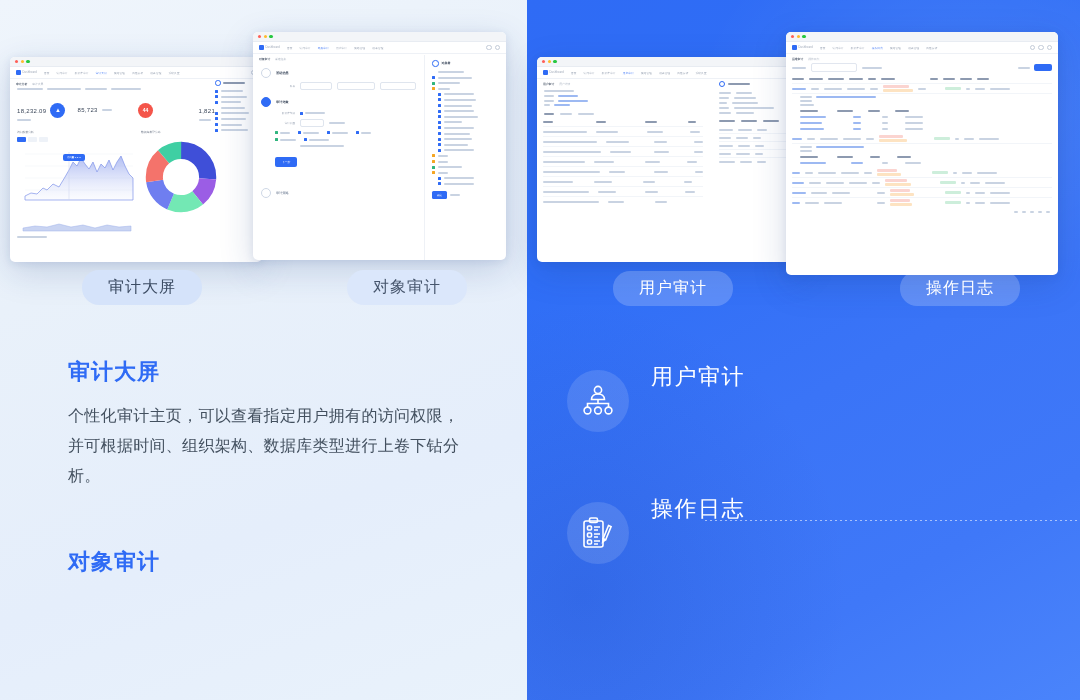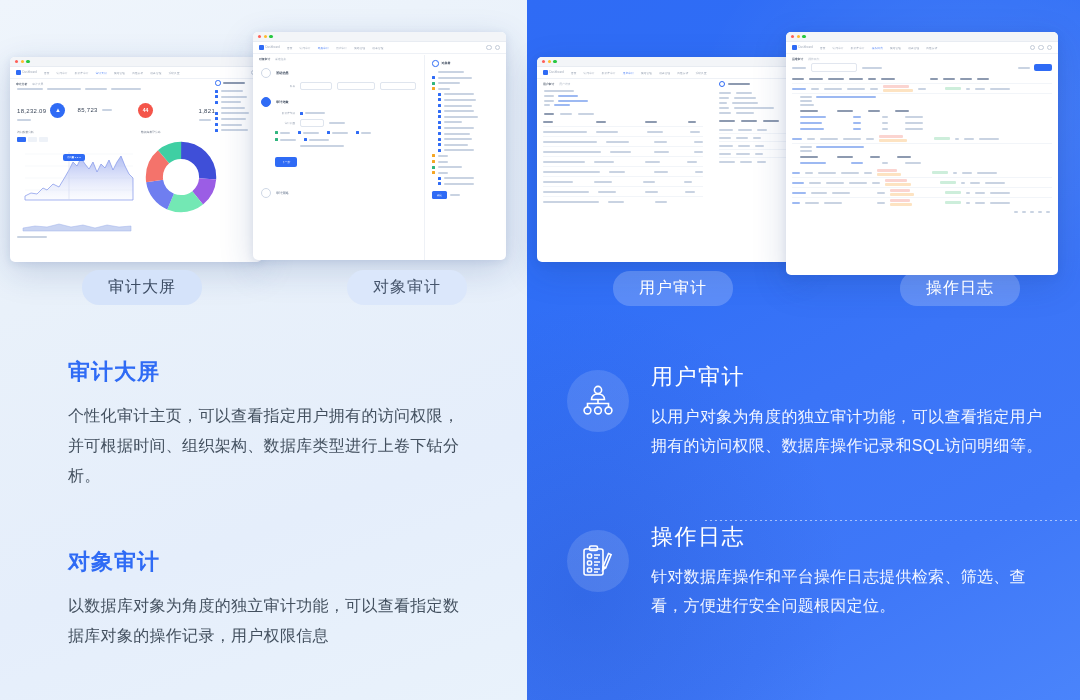--- a/index.html
+++ b/index.html
@@ -494,21 +494,20 @@
     <span>对象审计</span>
   </div>
 
   <div class="feat-left">
     <div>
       <h3>审计大屏</h3>
       <p>个性化审计主页，可以查看指定用户拥有的访问权限，并可根据时间、组织架构、数据库类型进行上卷下钻分析。</p>
     </div>
     <div class="blk2">
       <h3>对象审计</h3>
-      <p>以数据库对象为角度的独立审计功能，可以查看指定数据库对象的操作记录，用户权限信息</p>
     </div>
   </div>
 
   <div class="panel-right"></div>
 
   <div class="card" id="card3">
     <div class="titlebar">
       <span class="dot r"></span>
       <span class="dot y"></span>
       <span class="dot g"></span>
@@ -892,39 +891,37 @@
           <circle cx="18" cy="7" r="3.6"></circle>
           <path d="M11.5 16.5c0-3.4 2.9-5.6 6.5-5.6s6.5 2.2 6.5 5.6z"></path>
           <path d="M18 16.5v4M7.5 24v-3.5h21V24"></path>
           <circle cx="7.5" cy="27.5" r="3.4"></circle>
           <circle cx="18" cy="27.5" r="3.4"></circle>
           <circle cx="28.5" cy="27.5" r="3.4"></circle>
         </svg>
       </div>
       <div class="fr-body">
         <h3>用户审计</h3>
-        <p>以用户对象为角度的独立审计功能，可以查看指定用户拥有的访问权限、数据库操作记录和SQL访问明细等。</p>
       </div>
     </div>
 
     <div class="divider"></div>
 
     <div class="fr-item second">
       <div class="fr-icon">
         <svg width="36" height="36" viewBox="0 0 36 36" fill="none" stroke="#ffffff" stroke-width="1.6">
           <rect x="4" y="6" width="19" height="26" rx="2"></rect>
           <rect x="9.5" y="3" width="8" height="4.5" rx="1.5"></rect>
           <rect x="7.5" y="11" width="4" height="4" rx="1"></rect>
           <rect x="7.5" y="18" width="4" height="4" rx="1"></rect>
           <rect x="7.5" y="25" width="4" height="4" rx="1"></rect>
           <path d="M14 12h6M14 15h4M14 19h6M14 22h4M14 26h6M14 29h4"></path>
           <path d="M28.5 10.5l2.6 1.1-5.4 13.2-2.6-1.1z"></path>
           <path d="M23.1 23.7l-.4 3.3 2.5-2.2z"></path>
         </svg>
       </div>
       <div class="fr-body">
         <h3>操作日志</h3>
-        <p>针对数据库操作和平台操作日志提供检索、筛选、查看，方便进行安全问题根因定位。</p>
       </div>
     </div>
   </div>
 
 </div>
 
 </body></html>

